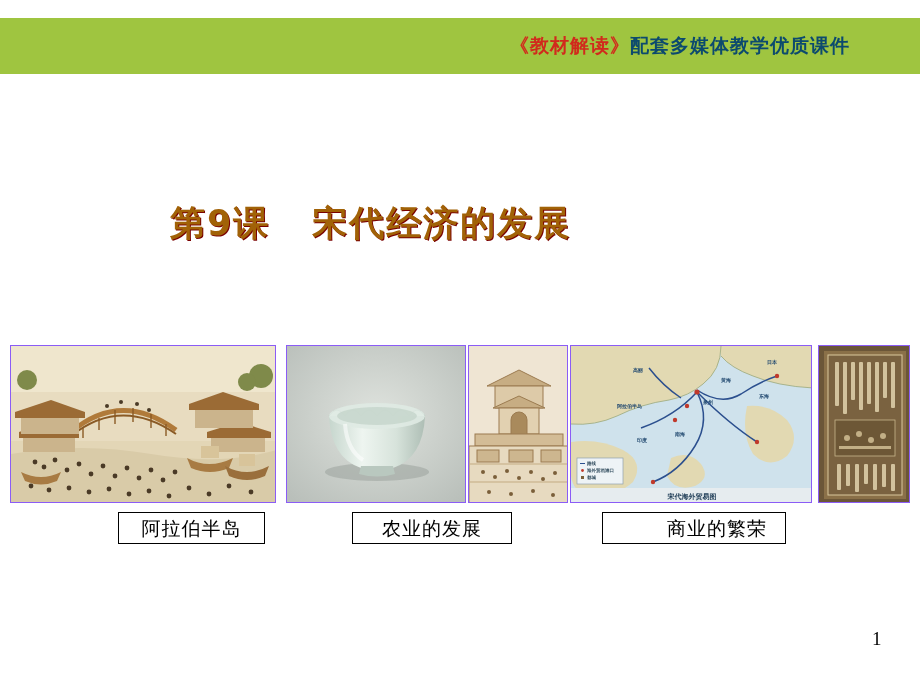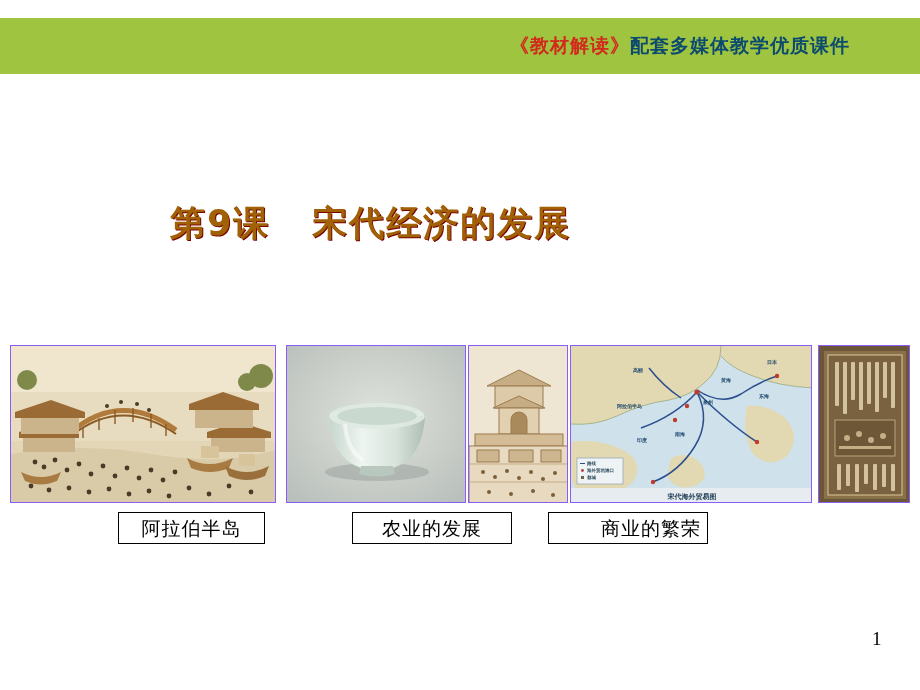--- a/index.html
+++ b/index.html
@@ -98,21 +98,21 @@
     box-sizing: border-box;
     text-align: center;
     line-height: 30px;
     font-family: "DejaVu Sans", serif;
     font-size: 19px;
     color: #000000;
     letter-spacing: 1px;
   }
   #cap-agri  { left: 118px; width: 147px; }
   #cap-craft { left: 352px; width: 160px; }
-  #cap-comm  { left: 548px; width: 160px; padding-left: 46px; }
+  #cap-comm  { left: 602px; width: 184px; padding-left: 46px; }
 
   
   .page-num {
     position: absolute;
     left: 872px;
     top: 628px;
     font-family: "Liberation Serif", serif;
     font-size: 19px;
     color: #000000;
   }

